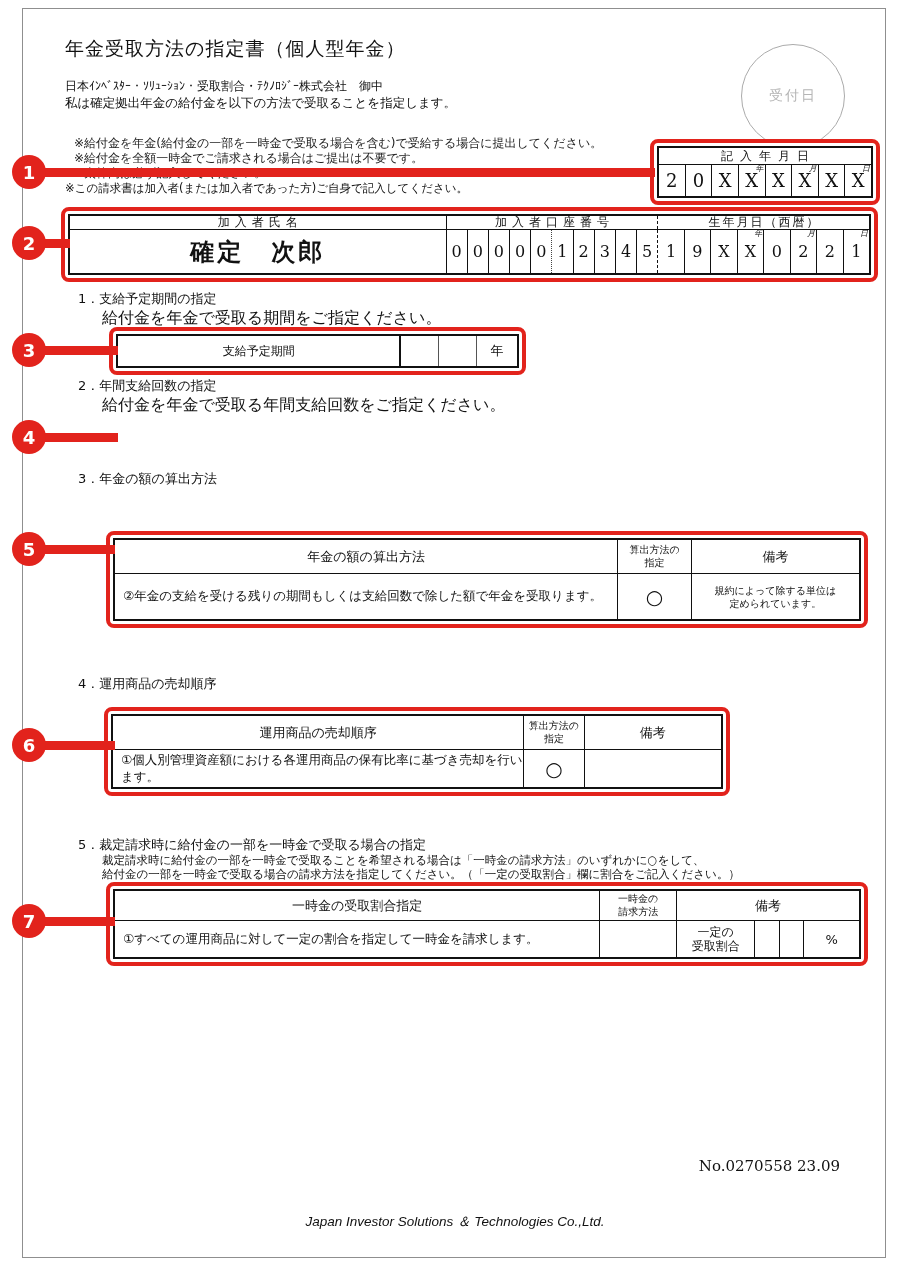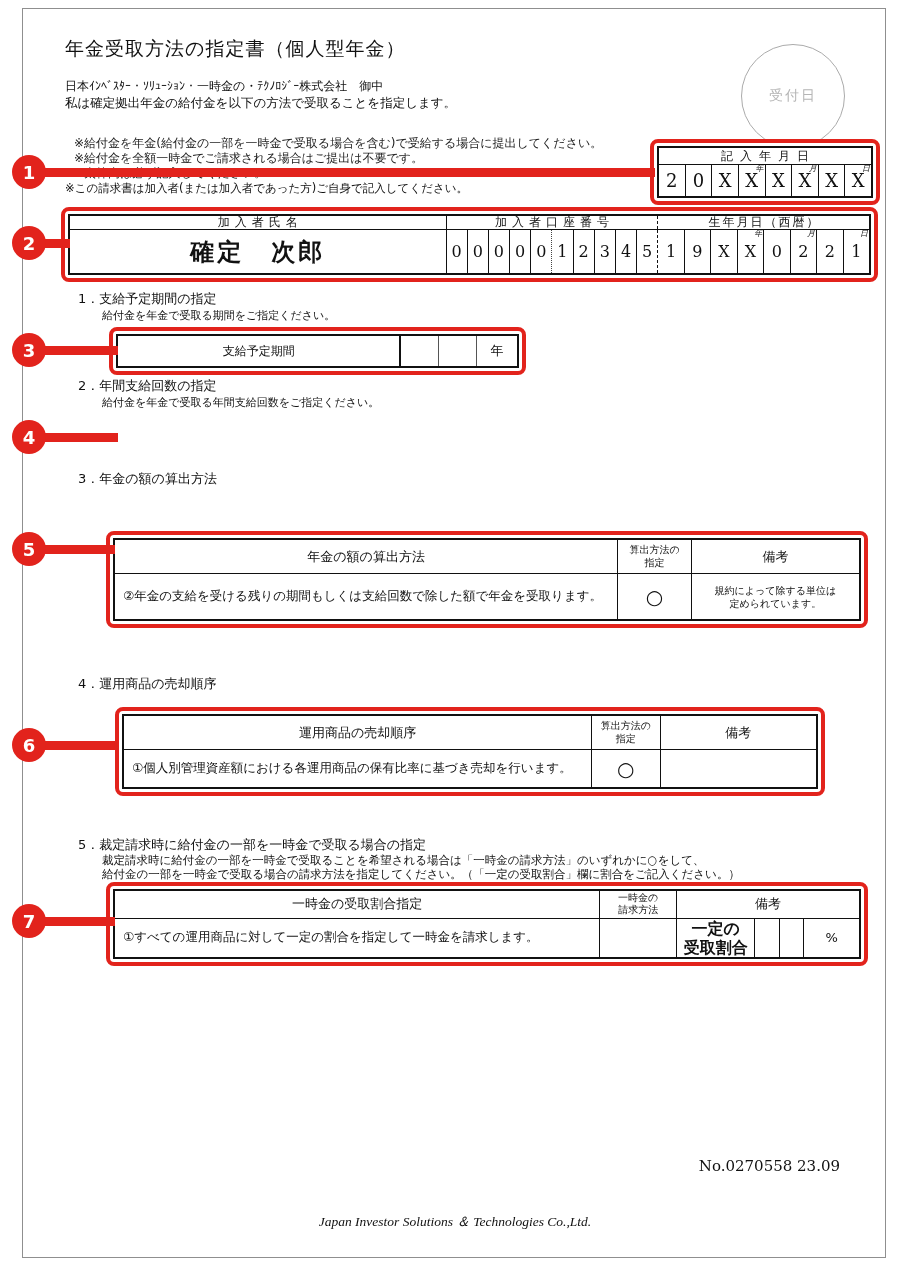--- a/index.html
+++ b/index.html
@@ -74,47 +74,47 @@
   .c3b{width:24.6%;border-left:1.5px solid var(--ink)}
   .hd{font-size:13px;font-weight:500}
   .hd-small{font-size:10px;line-height:1.25}
   .preline{white-space:pre-line}
   .rowtext{justify-content:flex-start;text-align:left;padding-left:8px;font-size:12.5px}
   .mark{font-size:20px}
   .remark-small{font-size:10px;line-height:1.3}
 
   
   .split{padding:0;display:flex;align-items:stretch}
-  .ratio-label{width:42.5%;display:flex;align-items:center;justify-content:center;font-weight:bold;font-size:16px;
+  .ratio-label{width:42.5%;display:flex;align-items:center;justify-content:center;font-weight:normal;font-size:12px;
     line-height:1.2;text-align:center}
   .s-cell{width:13.5%;border-left:1px solid var(--ink)}
   .pct{width:30.5%;border-left:1px solid var(--ink);display:flex;align-items:center;justify-content:center;font-size:13px}
 
   
   .sec-h{font-size:13px;font-weight:500;white-space:nowrap}
-  .sec-sub{font-size:11px;white-space:nowrap}
+  .sec-sub{font-size:16px;white-space:nowrap}
 
   
   .connector{height:9px;background:var(--red);z-index:25}
   .marker{width:34px;height:34px;border-radius:50%;background:var(--red);color:#fff;display:flex;align-items:center;
     justify-content:center;font-size:18px;font-weight:bold;z-index:30}
 
   
   .doc-number{left:620px;top:1157px;width:220px;text-align:right;font-family:"DejaVu Serif","Liberation Serif",serif;font-size:15px}
-  .footer-company{left:0;top:1213px;width:910px;text-align:center;font-family:Liberation Serif, serif;
+  .footer-company{left:0;top:1213px;width:910px;text-align:center;font-family:Liberation Sans, sans-serif;
     font-style:italic;font-size:13.5px}
 </style>
 </head>
 <body>
 
 <div class="page">
   <div class="abs page-border"></div>
 
   <div class="abs title">年金受取方法の指定書（個人型年金）</div>
-  <div class="abs addressee">日本ｲﾝﾍﾞｽﾀｰ・ｿﾘｭｰｼｮﾝ・一時金の・ﾃｸﾉﾛｼﾞｰ株式会社　御中</div>
+  <div class="abs addressee">日本ｲﾝﾍﾞｽﾀｰ・ｿﾘｭｰｼｮﾝ・受取割合・ﾃｸﾉﾛｼﾞｰ株式会社　御中</div>
   <div class="abs declaration">私は確定拠出年金の給付金を以下の方法で受取ることを指定します。</div>
   <div class="abs note" style="top:135px">※給付金を年金(給付金の一部を一時金で受取る場合を含む)で受給する場合に提出してください。</div>
   <div class="abs note" style="top:150px">※給付金を全額一時金でご請求される場合はご提出は不要です。</div>
   <div class="abs note" style="top:165px">※太枠内は必ず記入してください。</div>
   <div class="abs note4">※この請求書は加入者(または加入者であった方)ご自身で記入してください。</div>
 
   <div class="abs stamp-circle">
     <span>受付日</span>
   </div>
 
@@ -257,21 +257,21 @@
       <div class="trow" style="flex:1">
         <div class="tcol c1 rowtext">②年金の支給を受ける残りの期間もしくは支給回数で除した額で年金を受取ります。</div>
         <div class="tcol c2 mark">○</div>
         <div class="tcol c3 remark-small preline">規約によって除する単位は
 定められています。</div>
       </div>
     </div>
   </div>
 
   <div class="abs sec-h" style="left:78px;top:675px">4．運用商品の売却順序</div>
-  <div class="abs redbox" style="left:115px;top:707px;width:710px;height:89px">
+  <div class="abs redbox" style="left:104px;top:707px;width:626px;height:89px">
     <div class="btable">
       <div class="trow head" style="height:34px">
         <div class="tcol c1 hd">運用商品の売却順序</div>
         <div class="tcol c2 hd-small preline">算出方法の
 指定</div>
         <div class="tcol c3 hd">備考</div>
       </div>
       <div class="trow" style="flex:1">
         <div class="tcol c1 rowtext">①個人別管理資産額における各運用商品の保有比率に基づき売却を行います。</div>
         <div class="tcol c2 mark">○</div>

